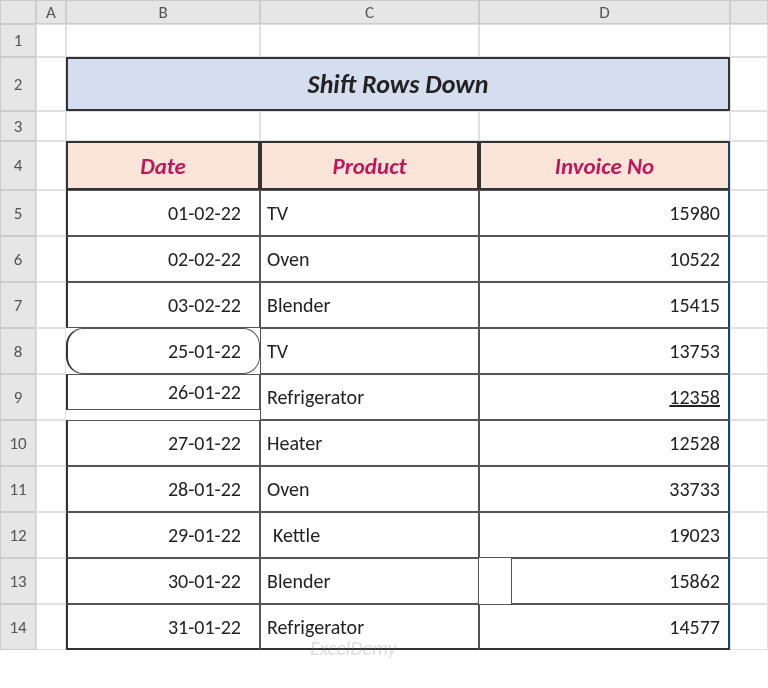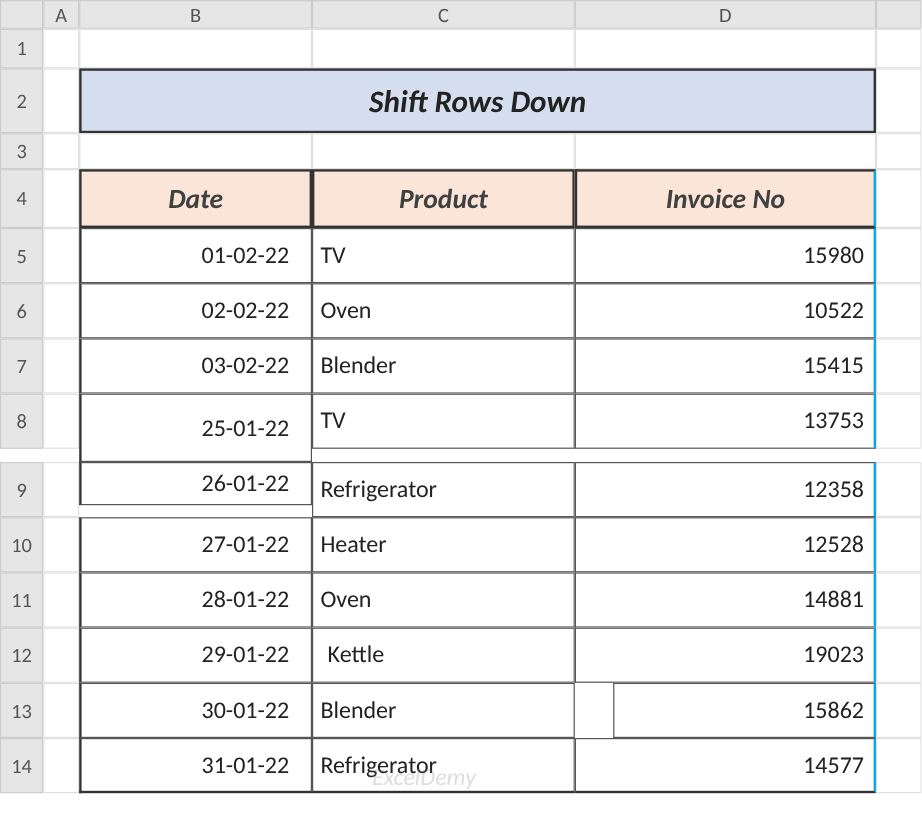--- a/index.html
+++ b/index.html
@@ -48,31 +48,31 @@
     justify-content: center;
     color: #222;
   }
   .header {
     font-size: 23px;
     font-weight: bold;
     font-style: italic;
     background: #fbe5d8;
     border: 2px solid #333;
     justify-content: center;
-    color: #404040;
+    color: #be185d;
   }
   .databox {
     border: 1px solid #555;
   }
   .date { justify-content: flex-end; padding-right: 18px; }
   .product { justify-content: flex-start; padding-left: 6px; }
   .invoice { justify-content: flex-end; padding-right: 8px; }
   .r-bot { border-bottom: 2px solid #333; }
   .c-left { border-left: 2px solid #333; }
-  .c-right { border-right: 2px solid #0ea5e9; }
+  .c-right { border-right: 2px solid #0c4a6e; }
   .watermark {
     position: absolute;
     left: 310px;
     top: 636px;
     font-size: 20px;
     color: rgba(120,120,120,0.25);
     font-style: italic;
     pointer-events: none;
   }
 </style>
@@ -121,41 +121,41 @@
     <div class="cell databox invoice c-right" style="height:46px;">10522</div>
     <div class="cell" style="height:46px;"></div>
     <div class="rowhead" style="height:46px;">7</div>
     <div class="cell" style="height:46px;"></div>
     <div class="cell databox date c-left" style="height:46px;">03-02-22</div>
     <div class="cell databox product" style="height:46px;">Blender</div>
     <div class="cell databox invoice c-right" style="height:46px;">15415</div>
     <div class="cell" style="height:46px;"></div>
     <div class="rowhead" style="height:46px;">8</div>
     <div class="cell" style="height:46px;"></div>
-    <div class="cell databox date c-left" style="height:57px;">25-01-22</div>
+    <div class="cell databox date c-left" style="height:46px;border-radius:17px;">25-01-22</div>
     <div class="cell databox product" style="height:46px;">TV</div>
     <div class="cell databox invoice c-right" style="height:46px;">13753</div>
     <div class="cell" style="height:46px;"></div>
     <div class="rowhead" style="height:46px;">9</div>
     <div class="cell" style="height:46px;"></div>
     <div class="cell databox date c-left" style="height:36px;">26-01-22</div>
     <div class="cell databox product" style="height:46px;">Refrigerator</div>
-    <div class="cell databox invoice c-right" style="height:46px;">12358</div>
+    <div class="cell databox invoice c-right" style="height:46px;text-decoration:underline;">12358</div>
     <div class="cell" style="height:46px;"></div>
     <div class="rowhead" style="height:46px;">10</div>
     <div class="cell" style="height:46px;"></div>
     <div class="cell databox date c-left" style="height:46px;">27-01-22</div>
     <div class="cell databox product" style="height:46px;">Heater</div>
     <div class="cell databox invoice c-right" style="height:46px;">12528</div>
     <div class="cell" style="height:46px;"></div>
     <div class="rowhead" style="height:46px;">11</div>
     <div class="cell" style="height:46px;"></div>
     <div class="cell databox date c-left" style="height:46px;">28-01-22</div>
     <div class="cell databox product" style="height:46px;">Oven</div>
-    <div class="cell databox invoice c-right" style="height:46px;">14881</div>
+    <div class="cell databox invoice c-right" style="height:46px;">33733</div>
     <div class="cell" style="height:46px;"></div>
     <div class="rowhead" style="height:46px;">12</div>
     <div class="cell" style="height:46px;"></div>
     <div class="cell databox date c-left" style="height:46px;">29-01-22</div>
     <div class="cell databox product" style="height:46px;padding-left:12px;">Kettle</div>
     <div class="cell databox invoice c-right" style="height:46px;">19023</div>
     <div class="cell" style="height:46px;"></div>
     <div class="rowhead" style="height:46px;">13</div>
     <div class="cell" style="height:46px;"></div>
     <div class="cell databox date c-left" style="height:46px;">30-01-22</div>

